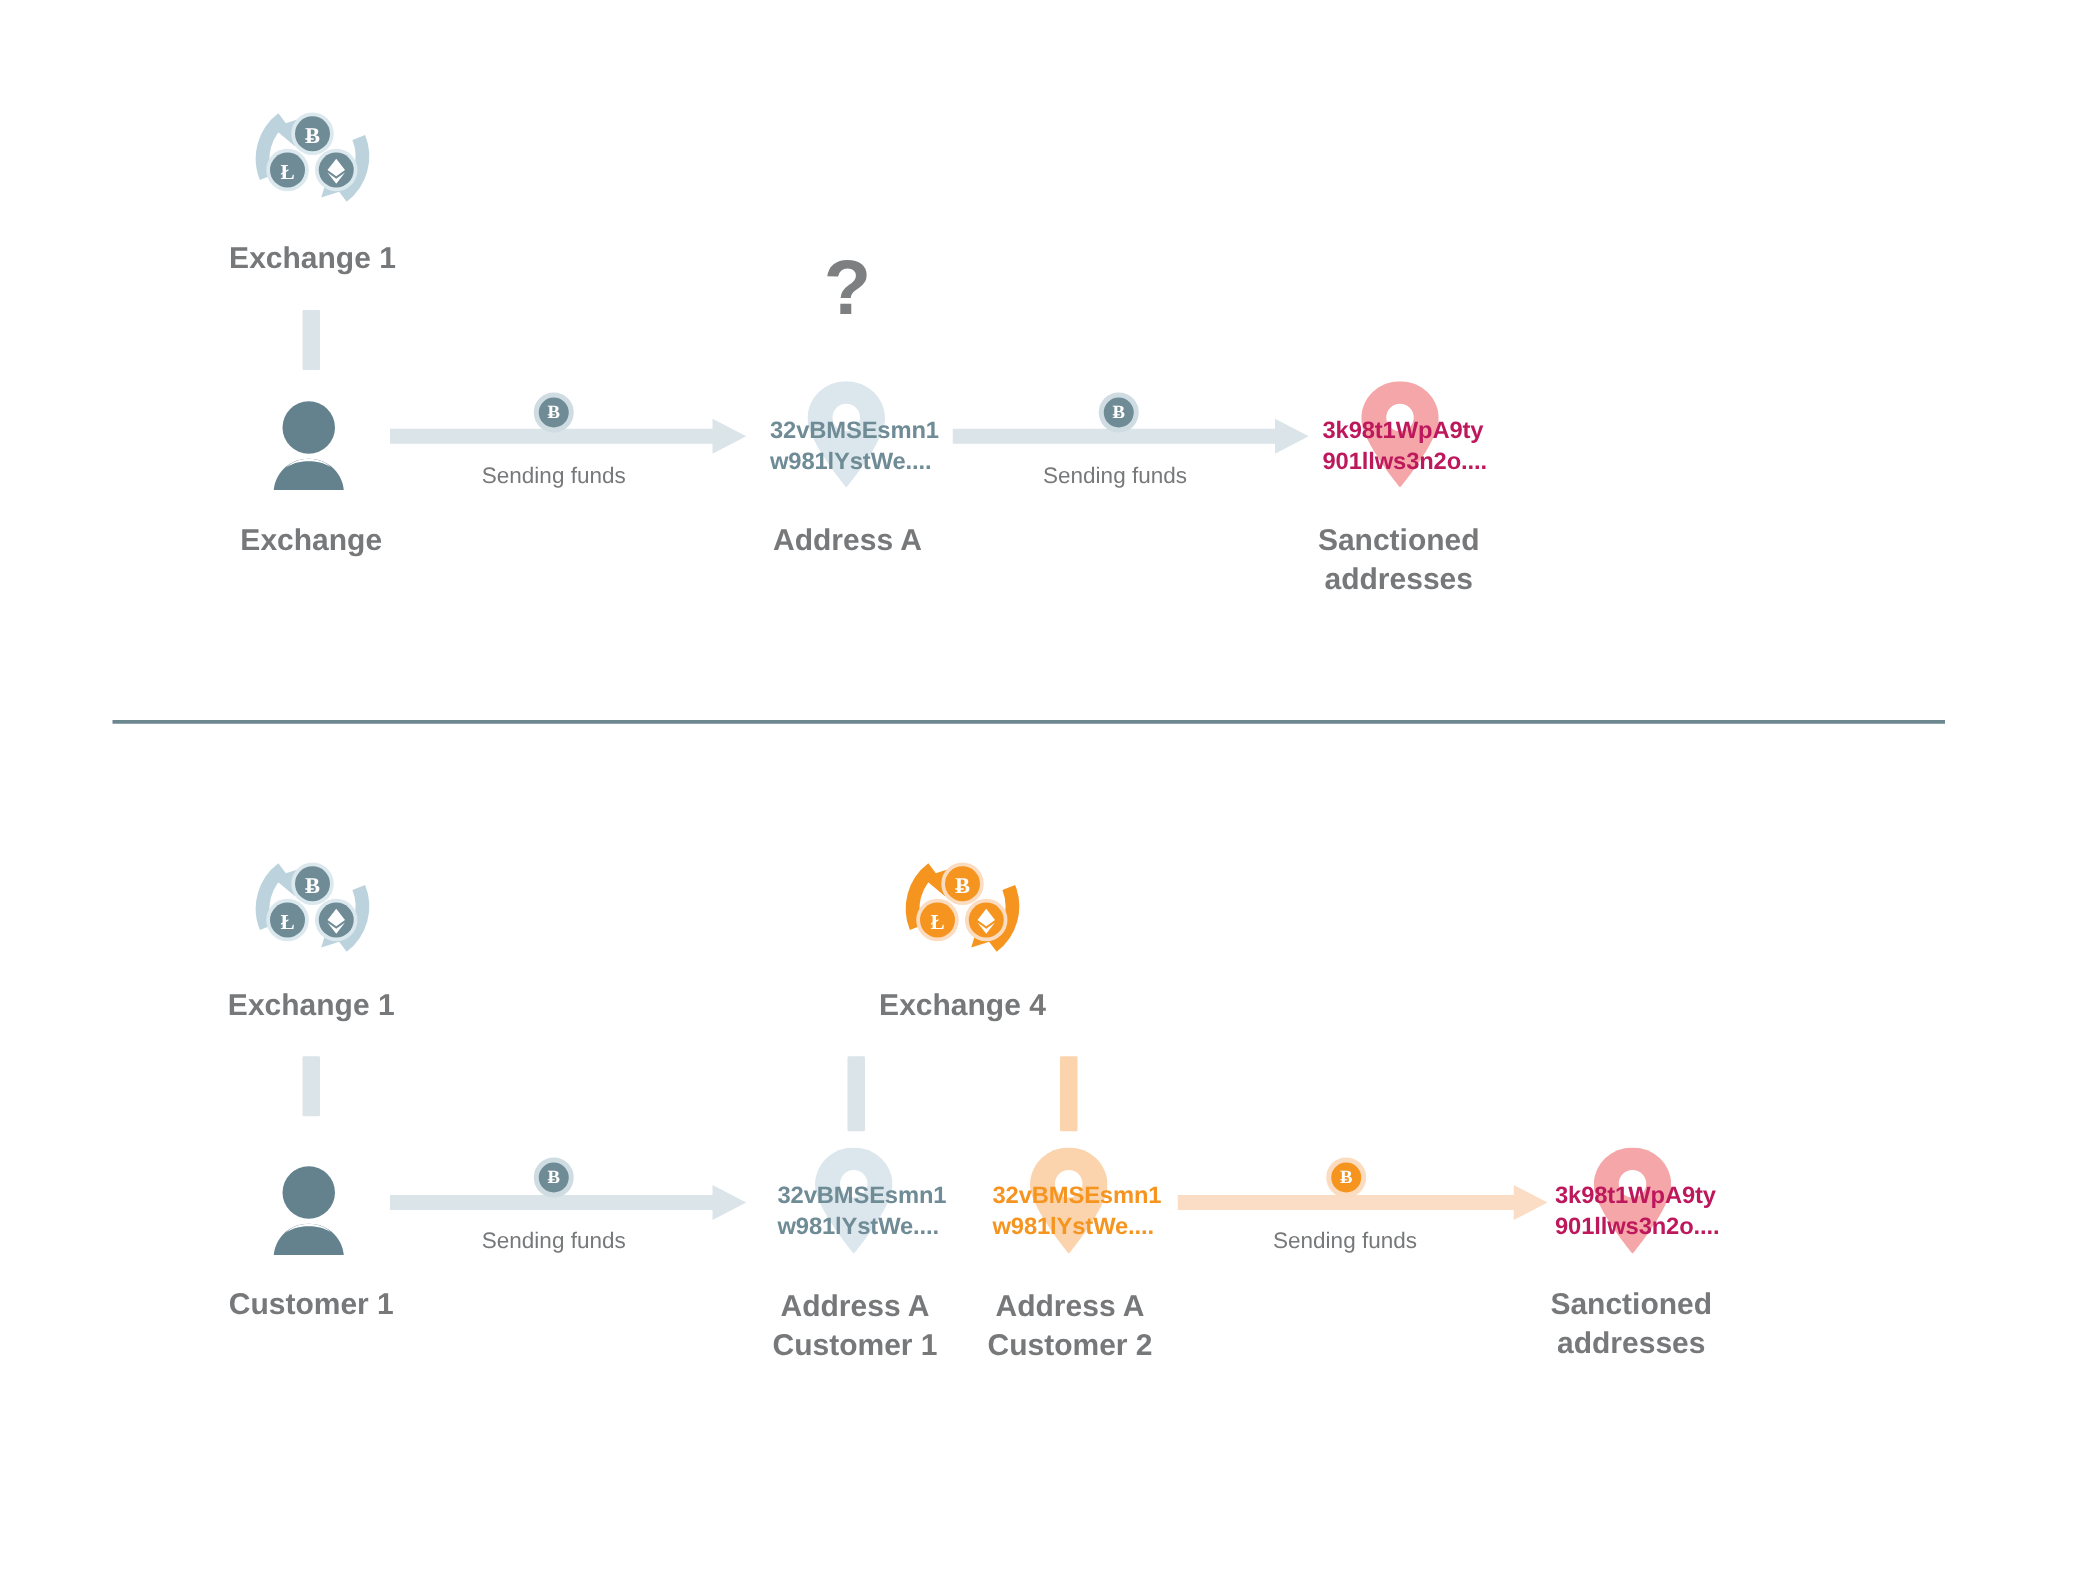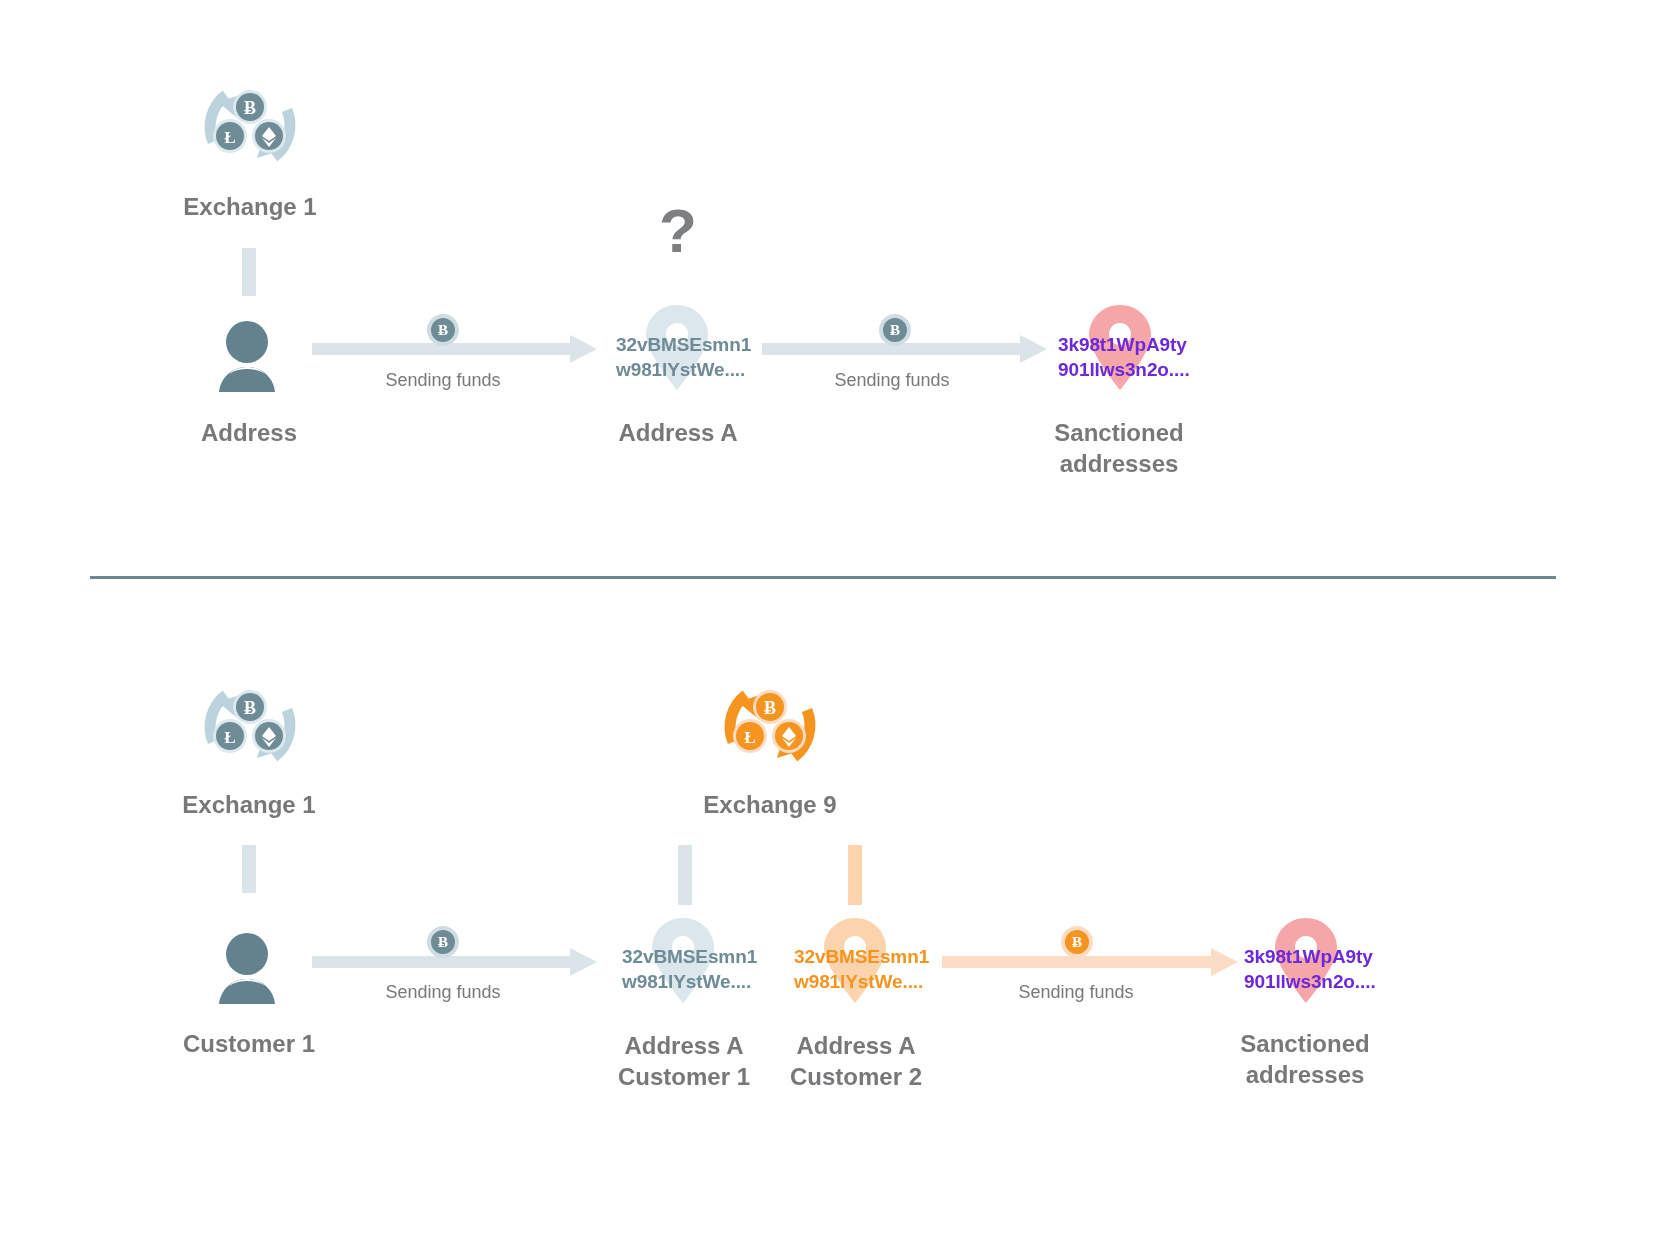--- a/index.html
+++ b/index.html
@@ -42,21 +42,21 @@
   .addr-text {
     position: absolute;
     font-weight: bold;
     font-size: 19px;
     line-height: 1.30;
     white-space: pre-line;
     letter-spacing: -0.1px;
   }
   .addr-blue  { color: #6e8b96; }
   .addr-orange{ color: #f5941f; }
-  .addr-red   { color: #6d28d9; }
+  .addr-red   { color: #be185d; }
 
   .qmark {
     position: absolute;
     font-size: 62px;
     font-weight: bold;
     color: #7d7f81;
     line-height: 1;
   }
 
   
@@ -124,21 +124,21 @@
     <div class="vbar vbar-blue" style="left:242px; top:248px; width:14px; height:48px;"></div>
 
     <div class="node" style="left:216px; top:320px; width:62px; height:72px;">
       <svg viewBox="0 0 62 72" width="62" height="72">
         <circle cx="31" cy="22" r="21" fill="#63828e"></circle>
         <path d="M31 47 C14 47 4 60 3 72 L59 72 C58 60 48 47 31 47 Z" fill="#63828e"></path>
         <path d="M31 47 C23 47 17 50 13 54 C19 50 25 49 31 49 C37 49 43 50 49 54 C45 50 39 47 31 47 Z" fill="#ffffff"></path>
       </svg>
     </div>
     <div class="node" style="left:249px; top:418px;">
-      <div class="node-label">Address</div>
+      <div class="node-label">Exchange</div>
     </div>
 
     <div class="qmark" style="left:659px; top:200px;">?</div>
 
     <div class="arrow" style="left:312px; top:335px; width:285px; height:28px;">
       <svg viewBox="0 0 285 28" width="285" height="28">
         <polygon points="0,8 258,8 258,0 285,14 258,28 258,20 0,20" fill="#dbe4e8"></polygon>
       </svg>
     </div>
     <div class="coin-badge badge-blue" style="left:427px; top:314px; width:32px; height:32px; font-size:15px;">
@@ -224,21 +224,21 @@
         <circle cx="34" cy="64" r="17" fill="#fbdcc0"></circle>
         <circle cx="34" cy="64" r="14" fill="#f5941f"></circle>
         <text x="34" y="71" font-family="Liberation Serif, serif" font-size="17" font-weight="bold" fill="#ffffff" text-anchor="middle">Ł</text>
         <circle cx="73" cy="64" r="17" fill="#fbdcc0"></circle>
         <circle cx="73" cy="64" r="14" fill="#f5941f"></circle>
         <polygon points="73,55 80,64 73,69 66,64" fill="#ffffff"></polygon>
         <polygon points="73,71 80,66 73,75 66,66" fill="#ffffff"></polygon>
       </svg>
     </div>
     <div class="node" style="left:770px; top:790px;">
-      <div class="node-label">Exchange 9</div>
+      <div class="node-label">Exchange 4</div>
     </div>
 
     <div class="vbar vbar-blue" style="left:242px; top:845px; width:14px; height:48px;"></div>
     <div class="vbar vbar-blue" style="left:678px; top:845px; width:14px; height:60px;"></div>
     <div class="vbar vbar-orange" style="left:848px; top:845px; width:14px; height:60px;"></div>
 
     <div class="node" style="left:216px; top:932px; width:62px; height:72px;">
       <svg viewBox="0 0 62 72" width="62" height="72">
         <circle cx="31" cy="22" r="21" fill="#63828e"></circle>
         <path d="M31 47 C14 47 4 60 3 72 L59 72 C58 60 48 47 31 47 Z" fill="#63828e"></path>

